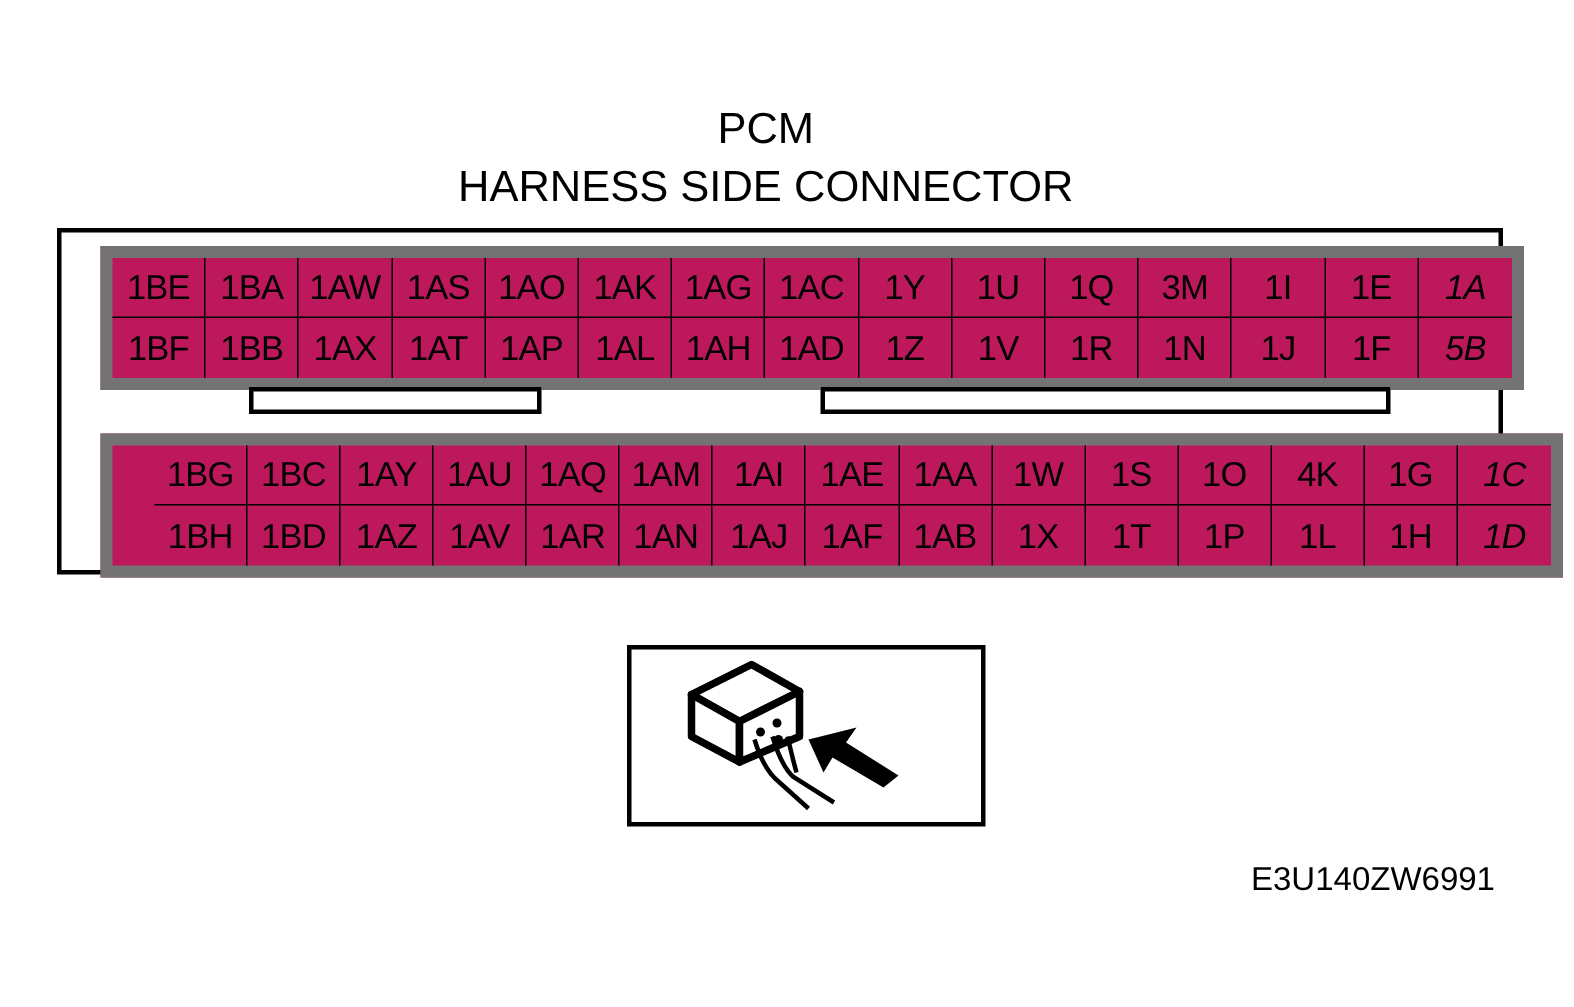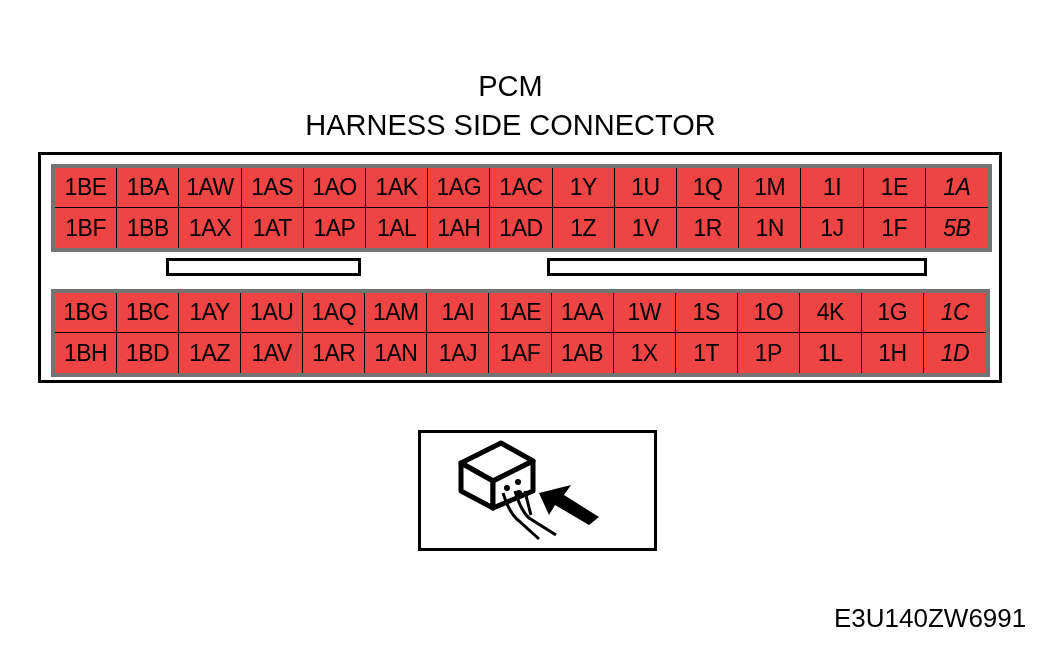--- a/index.html
+++ b/index.html
@@ -1,31 +1,31 @@
 <!DOCTYPE html>
 <html><head>
 <meta charset="utf-8">
 <style>
   html, body { margin:0; padding:0; background:#fff; }
   body { width:1049px; height:671px; position:relative; overflow:hidden; font-family:"Liberation Sans", sans-serif; color:#000; }
   .title { position:absolute; left:0; width:1049px; text-align:center; font-size:29px; letter-spacing:0px; }
   #t1 { top:70px; left:-14px; }
   #t2 { top:109px; left:-14px; }
   .outer { position:absolute; left:38px; top:152px; width:958px; height:225px; border:3px solid #000; }
-  .grid { position:absolute; border:4px solid #737373; display:grid; grid-template-columns:repeat(15, 1fr); grid-template-rows:1fr 1fr; background:#ef4444; }
+  .grid { position:absolute; border:8px solid #737373; display:grid; grid-template-columns:repeat(15, 1fr); grid-template-rows:1fr 1fr; background:#be185d;margin-left:16px; }
   .grid .cell { border-right:1.5px solid #000; border-bottom:1.5px solid #000; display:flex; align-items:center; justify-content:center; font-size:23px; overflow:hidden; white-space:nowrap; letter-spacing:-0.5px; }
   .grid .cell.lc { border-right:none;font-style:italic; }
   .grid .cell.lr { border-bottom:none; }
   #grid-top { left:51px; top:164px; width:933px; height:80px; }
-  #grid-bottom { left:51px; top:289px; width:931px; height:80px; }
+  #grid-bottom { left:51px; top:289px; width:931px; height:80px;padding-left:28px; }
   .slot { position:absolute; height:12px; border:3px solid #000; background:#fff; }
   #slot-left { left:166px; top:258px; width:189px; }
   #slot-right { left:547px; top:258px; width:374px; }
   .icon-box { position:absolute; left:418px; top:430px; width:233px; height:115px; border:3px solid #000; }
-  .code { position:absolute; left:834px; top:603px; font-size:26px; letter-spacing:0px; }
+  .code { position:absolute; left:834px; top:573px; font-size:22px; letter-spacing:0px; }
 </style>
 </head>
 <body>
 
 <div class="title" id="t1">PCM</div>
 <div class="title" id="t2">HARNESS SIDE CONNECTOR</div>
 
 <div class="outer"></div>
 
 <div class="grid" id="grid-top">
@@ -33,21 +33,21 @@
     <div class="cell">1BA</div>
     <div class="cell">1AW</div>
     <div class="cell">1AS</div>
     <div class="cell">1AO</div>
     <div class="cell">1AK</div>
     <div class="cell">1AG</div>
     <div class="cell">1AC</div>
     <div class="cell">1Y</div>
     <div class="cell">1U</div>
     <div class="cell">1Q</div>
-    <div class="cell">1M</div>
+    <div class="cell">3M</div>
     <div class="cell">1I</div>
     <div class="cell">1E</div>
     <div class="cell lc">1A</div>
     <div class="cell lr">1BF</div>
     <div class="cell lr">1BB</div>
     <div class="cell lr">1AX</div>
     <div class="cell lr">1AT</div>
     <div class="cell lr">1AP</div>
     <div class="cell lr">1AL</div>
     <div class="cell lr">1AH</div>

